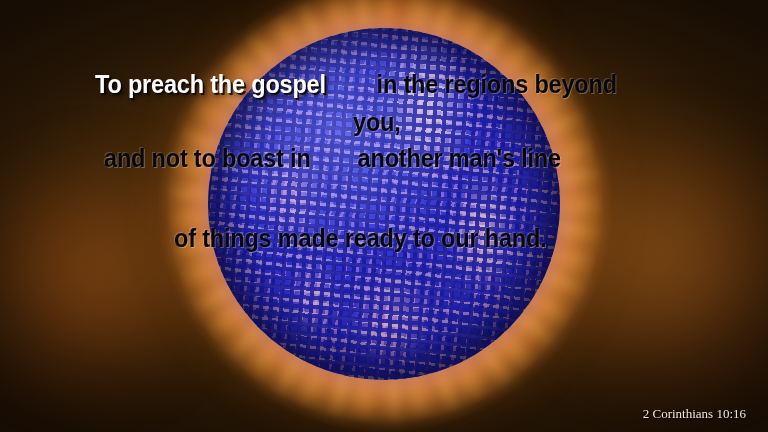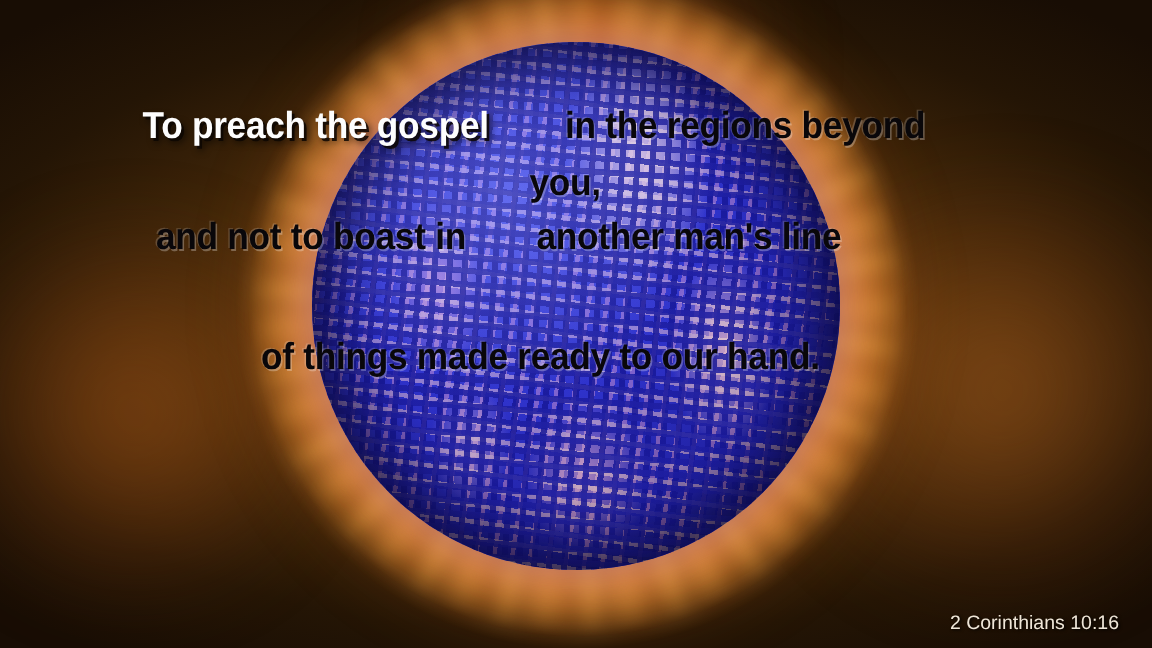--- a/index.html
+++ b/index.html
@@ -104,21 +104,21 @@
   .l2{left:353px;top:108px;}
   .l3{left:104px;top:144px;}
   .l4{left:174px;top:224px;}
 
   .gap{display:inline-block;width:54px;}
   .gap-sm{display:inline-block;width:50px;}
 
   
   .cite{
     position:absolute;right:22px;bottom:10px;
-    font-family:Liberation Sans, sans-serif;
+    font-family:Liberation Serif, serif;
     font-size:13px;color:#efe6d8;
     text-shadow:1px 1px 2px rgba(0,0,0,.85);
     margin-left:48px;
   }
 </style>
 </head>
 <body>
 
 <div class="stage">
 

